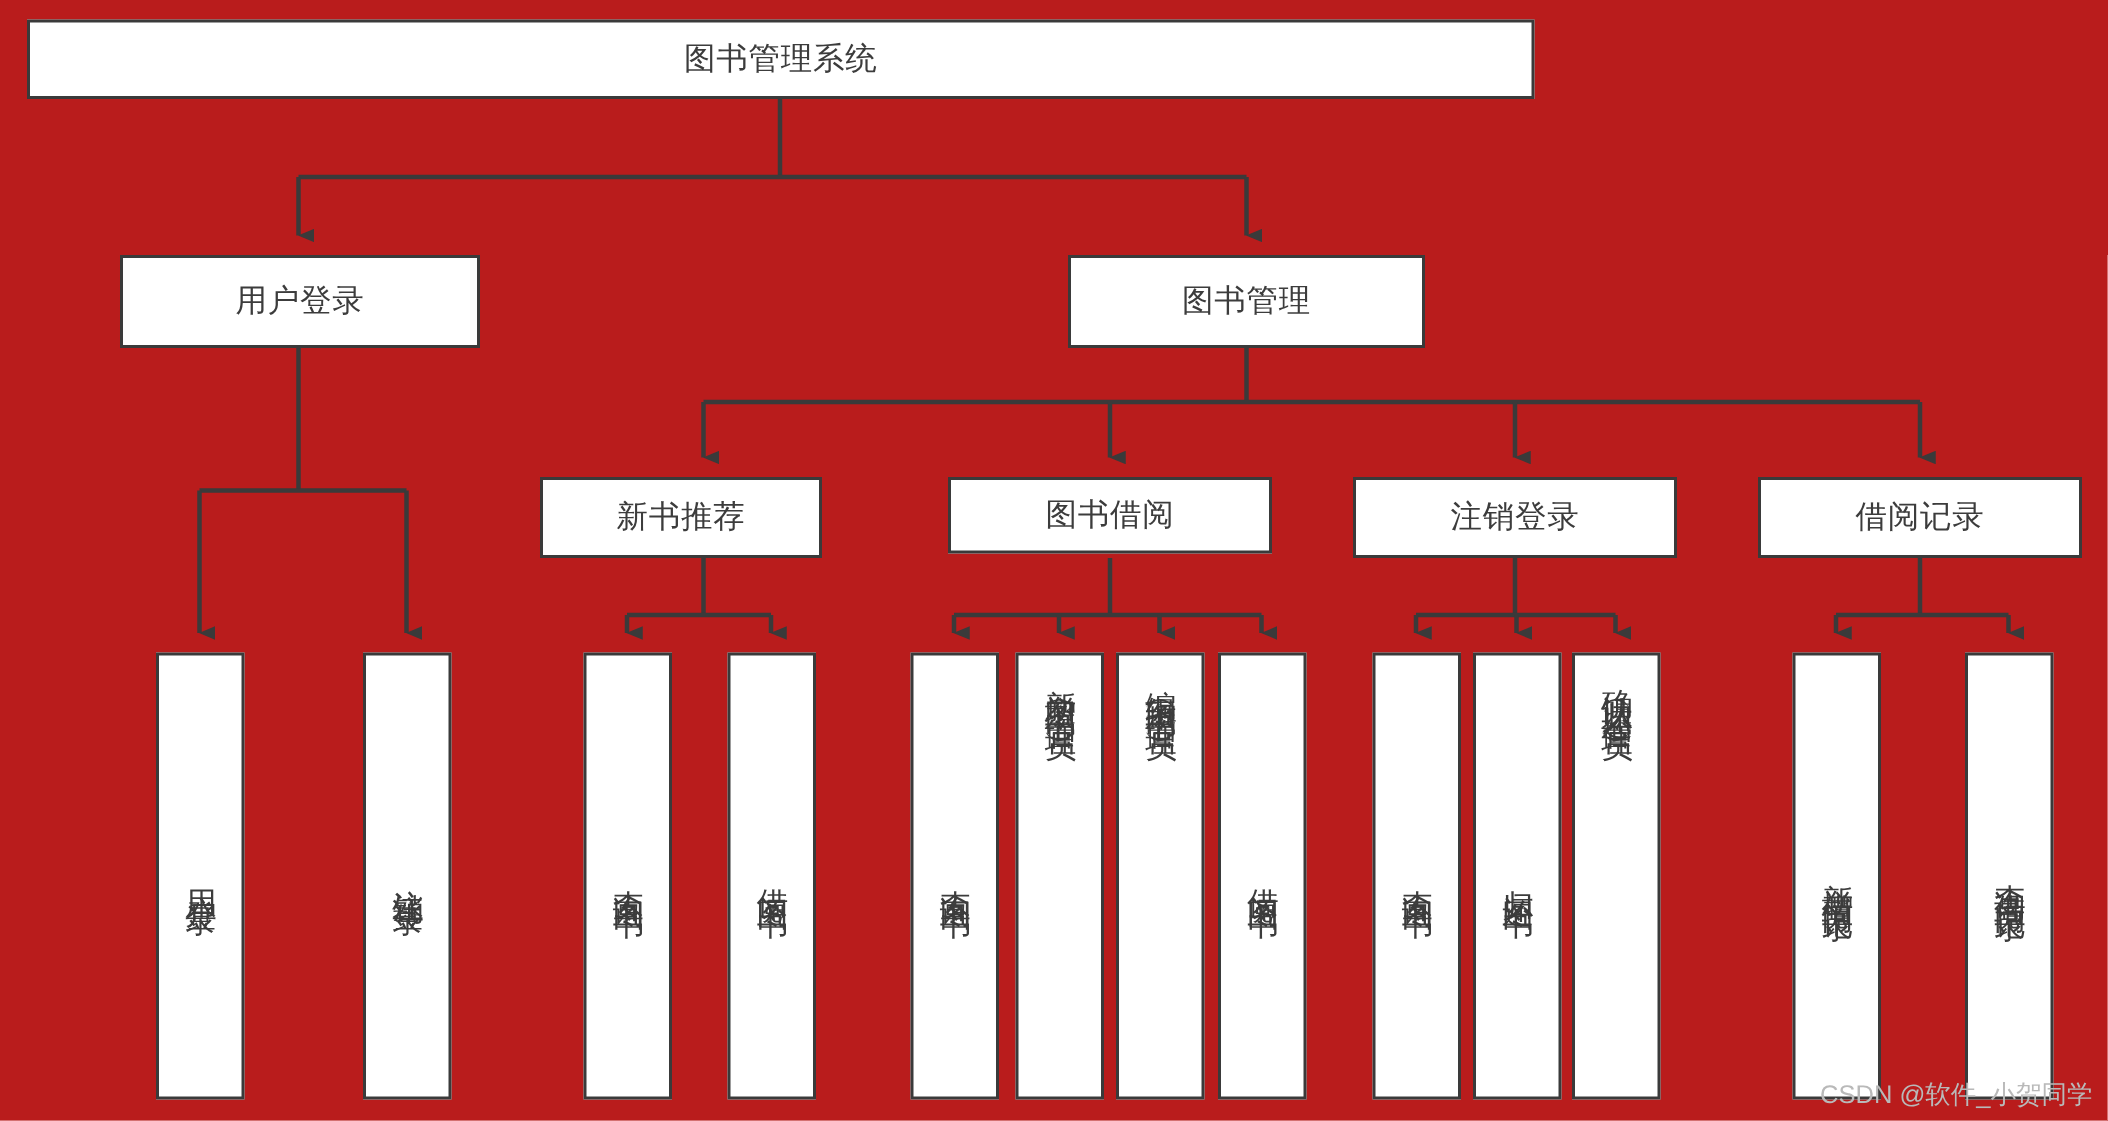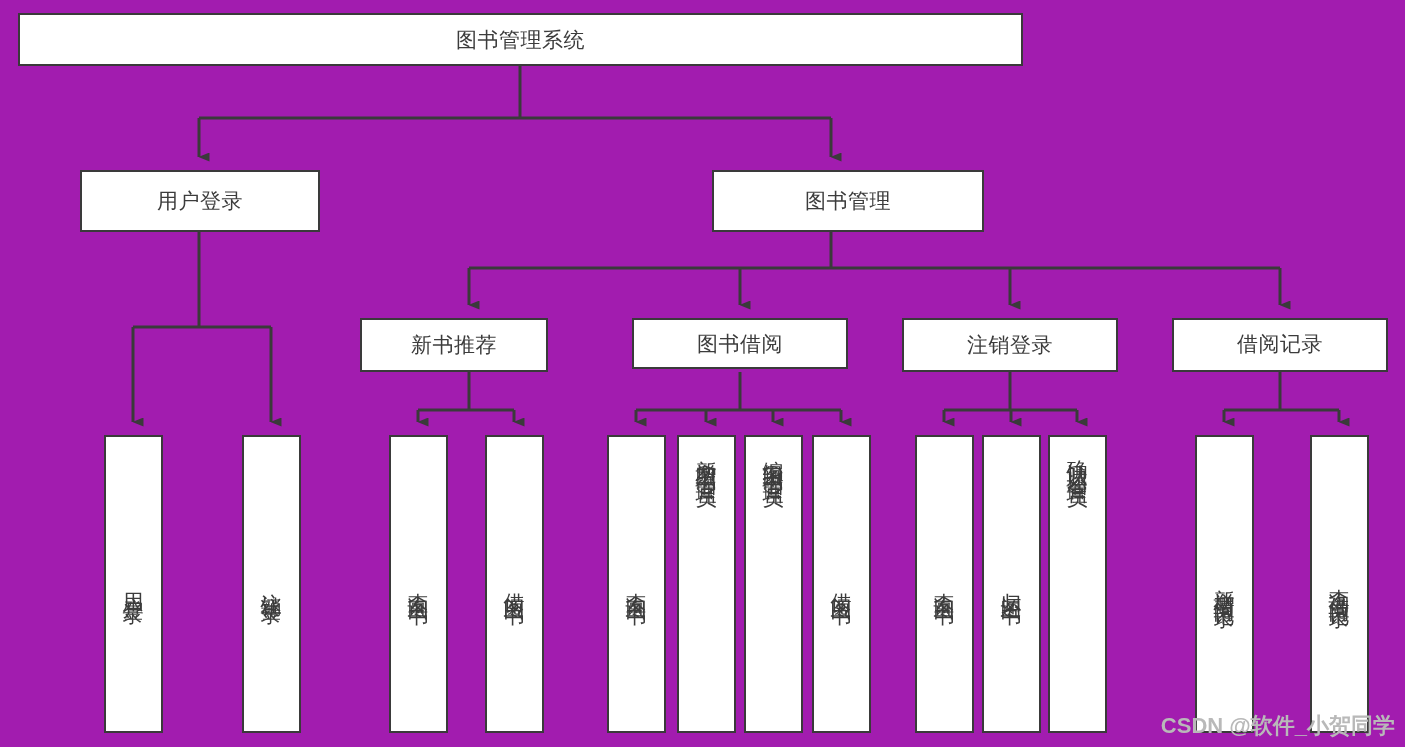--- a/index.html
+++ b/index.html
@@ -10,21 +10,21 @@
   body {
     width: 1405px;
     height: 747px;
     font-family: "Liberation Sans", "DejaVu Sans", sans-serif;
     overflow: hidden;
   }
   #diagram-root {
     position: relative;
     width: 1405px;
     height: 747px;
-    background: #a21caf;
+    background: #b91c1c;
   }
   svg.layer {
     position: absolute;
     left: 0;
     top: 0;
     width: 1405px;
     height: 747px;
   }
   .node-box {
     position: absolute;
@@ -58,24 +58,23 @@
   }
   .node-box.vertical.centered {
     align-items: center;
     padding-top: 0;
   }
   #watermark {
     position: absolute;
     right: 10px;
     bottom: 6px;
     color: #b9b9b9;
-    font-size: 22px;
+    font-size: 17px;
     white-space: nowrap;
     pointer-events: none;
-    font-weight: bold;
   }
 </style>
 </head>
 <body>
 
 <div id="diagram-root">
 
   <svg class="layer" viewBox="0 0 1405 747" xmlns="http://www.w3.org/2000/svg">
     <defs>
       <marker id="arrowhead" markerWidth="9" markerHeight="11" refX="4.5" refY="10.5" orient="auto" markerUnits="userSpaceOnUse">
@@ -126,34 +125,34 @@
     </g>
   </svg>
 
   <div class="node-box" style="left:18px; top:13px; width:1005px; height:53px;">
     <span class="node-label">图书管理系统</span>
   </div>
 
   <div class="node-box" style="left:80px; top:170px; width:240px; height:62px;">
     <span class="node-label">用户登录</span>
   </div>
-  <div class="node-box" style="left:712px; top:170px; width:272px; height:62px;">
+  <div class="node-box" style="left:712px; top:170px; width:238px; height:62px;">
     <span class="node-label">图书管理</span>
   </div>
 
   <div class="node-box" style="left:360px; top:318px; width:188px; height:54px;">
     <span class="node-label">新书推荐</span>
   </div>
   <div class="node-box" style="left:632px; top:318px; width:216px; height:51px;">
     <span class="node-label">图书借阅</span>
   </div>
   <div class="node-box" style="left:902px; top:318px; width:216px; height:54px;">
     <span class="node-label">注销登录</span>
   </div>
-  <div class="node-box" style="left:1172px; top:318px; width:216px; height:54px;font-family:Liberation Serif, serif;">
+  <div class="node-box" style="left:1172px; top:318px; width:216px; height:54px;">
     <span class="node-label">借阅记录</span>
   </div>
 
   <div class="node-box vertical centered" style="left:104px; top:435px; width:59px; height:298px;">
     <span class="node-label">用户登录</span>
   </div>
   <div class="node-box vertical centered" style="left:242px; top:435px; width:59px; height:298px;">
     <span class="node-label">注销登录</span>
   </div>
 

